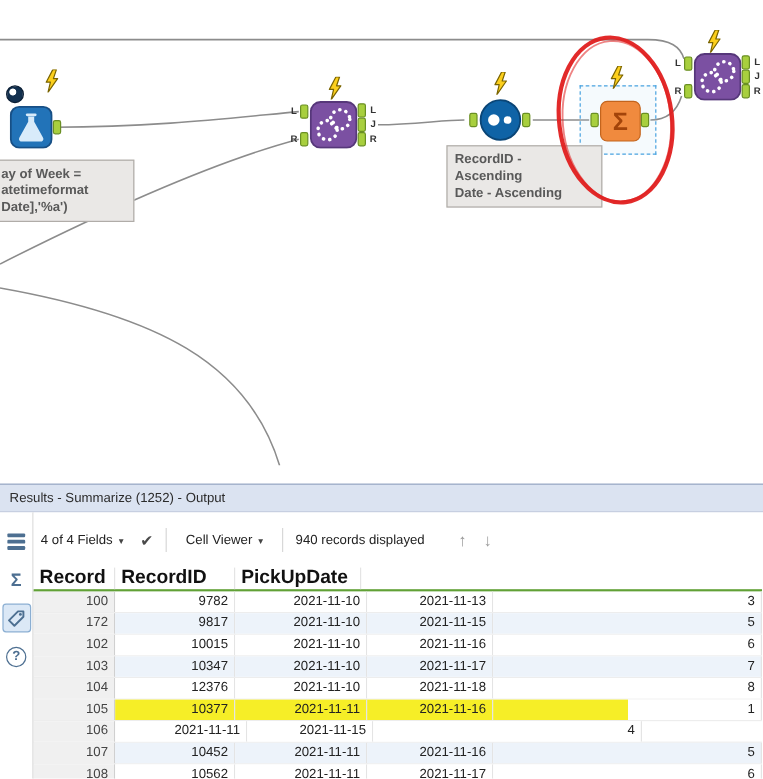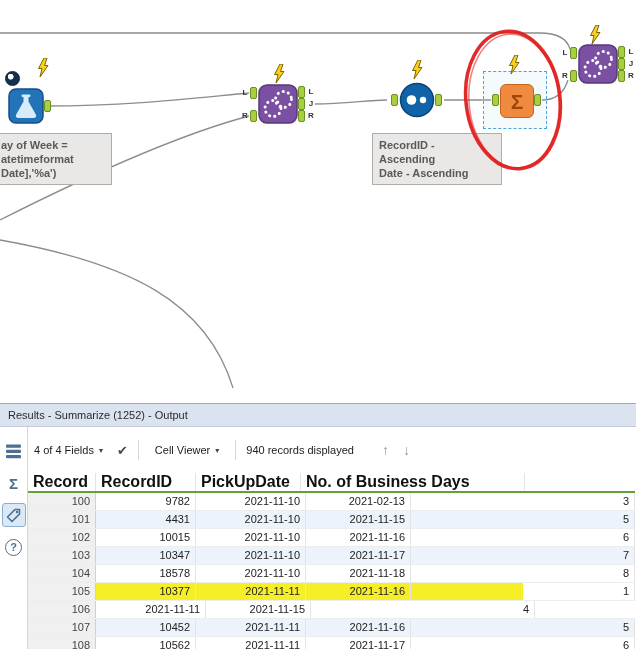--- a/index.html
+++ b/index.html
@@ -15,21 +15,21 @@
           border-radius:2px;box-sizing:border-box;z-index:3;}
   .alabel{position:absolute;width:8px;font-size:8px;font-weight:bold;color:#333;line-height:12px;
           text-align:center;z-index:3;}
   .bolt{position:absolute;z-index:3;}
   .badge{position:absolute;left:5px;top:71px;width:15px;height:15px;border-radius:50%;z-index:4;
          background:radial-gradient(circle at 36% 36%, #fff 0 2.6px, #12304f 3.2px);
          border:1px solid #0a1d33;box-sizing:border-box;}
   .annotation{position:absolute;background:#eae8e6;border:1px solid #b0aca8;padding:4px 6px;
               font-size:11px;font-weight:bold;color:#595959;line-height:14px;white-space:pre-line;z-index:2;}
   .formula-ann{left:-6px;top:133px;width:104px;}
-  .sort-ann{left:372px;top:121px;width:116px;margin-top:12px;}
+  .sort-ann{left:372px;top:121px;width:116px;}
   .selbox{position:absolute;left:483px;top:71px;width:64px;height:58px;z-index:1;
           border:1.2px dashed #4aa3e0;background:rgba(170,210,240,.12);box-sizing:border-box;}
   .summarize-body{position:absolute;left:500px;top:84px;width:34px;height:34px;background:#f08a3e;
           border:1.5px solid #c3641d;border-radius:6px;box-sizing:border-box;z-index:2;
           display:flex;align-items:center;justify-content:center;}
   .summarize-body span{font-size:21px;font-weight:bold;color:#a3440a;line-height:1;}
 
   
   .results{position:absolute;left:0;top:403px;width:636px;height:261px;background:#fff;}
   .results-titlebar{height:24px;background:#dbe3f1;border-top:1px solid #9aa9c4;border-bottom:1px solid #c2cadd;
@@ -220,54 +220,53 @@
           <span>↑</span>
           <span>↓</span>
         </div>
       </div>
 
       <div class="table">
         <div class="header-row">
             <div class="th c0">Record</div>
             <div class="th c1">RecordID</div>
             <div class="th c3">PickUpDate</div>
-            <div class="th c4">No. of Business Days</div>
           </div>
         <div>
             <div class="tr">
               <div class="td rec c0">100</div>
               <div class="td c1">9782</div>
               <div class="td c2">2021-11-10</div>
-              <div class="td c3">2021-02-13</div>
+              <div class="td c3">2021-11-13</div>
               <div class="td c4">3</div>
             </div>
             <div class="tr alt">
-              <div class="td rec c0">101</div>
-              <div class="td c1">4431</div>
+              <div class="td rec c0">172</div>
+              <div class="td c1">9817</div>
               <div class="td c2">2021-11-10</div>
               <div class="td c3">2021-11-15</div>
               <div class="td c4">5</div>
             </div>
             <div class="tr">
               <div class="td rec c0">102</div>
               <div class="td c1">10015</div>
               <div class="td c2">2021-11-10</div>
               <div class="td c3">2021-11-16</div>
               <div class="td c4">6</div>
             </div>
             <div class="tr alt">
               <div class="td rec c0">103</div>
               <div class="td c1">10347</div>
               <div class="td c2">2021-11-10</div>
               <div class="td c3">2021-11-17</div>
               <div class="td c4">7</div>
             </div>
             <div class="tr">
               <div class="td rec c0">104</div>
-              <div class="td c1">18578</div>
+              <div class="td c1">12376</div>
               <div class="td c2">2021-11-10</div>
               <div class="td c3">2021-11-18</div>
               <div class="td c4">8</div>
             </div>
             <div class="tr hl">
               <div class="td rec c0">105</div>
               <div class="td c1">10377</div>
               <div class="td c2">2021-11-11</div>
               <div class="td c3">2021-11-16</div>
               <div class="td c4">1</div>

